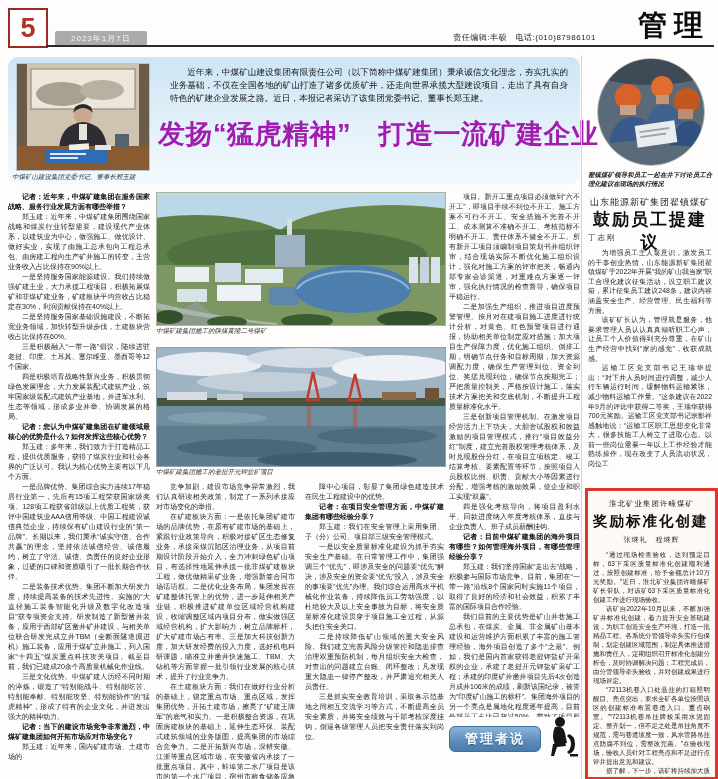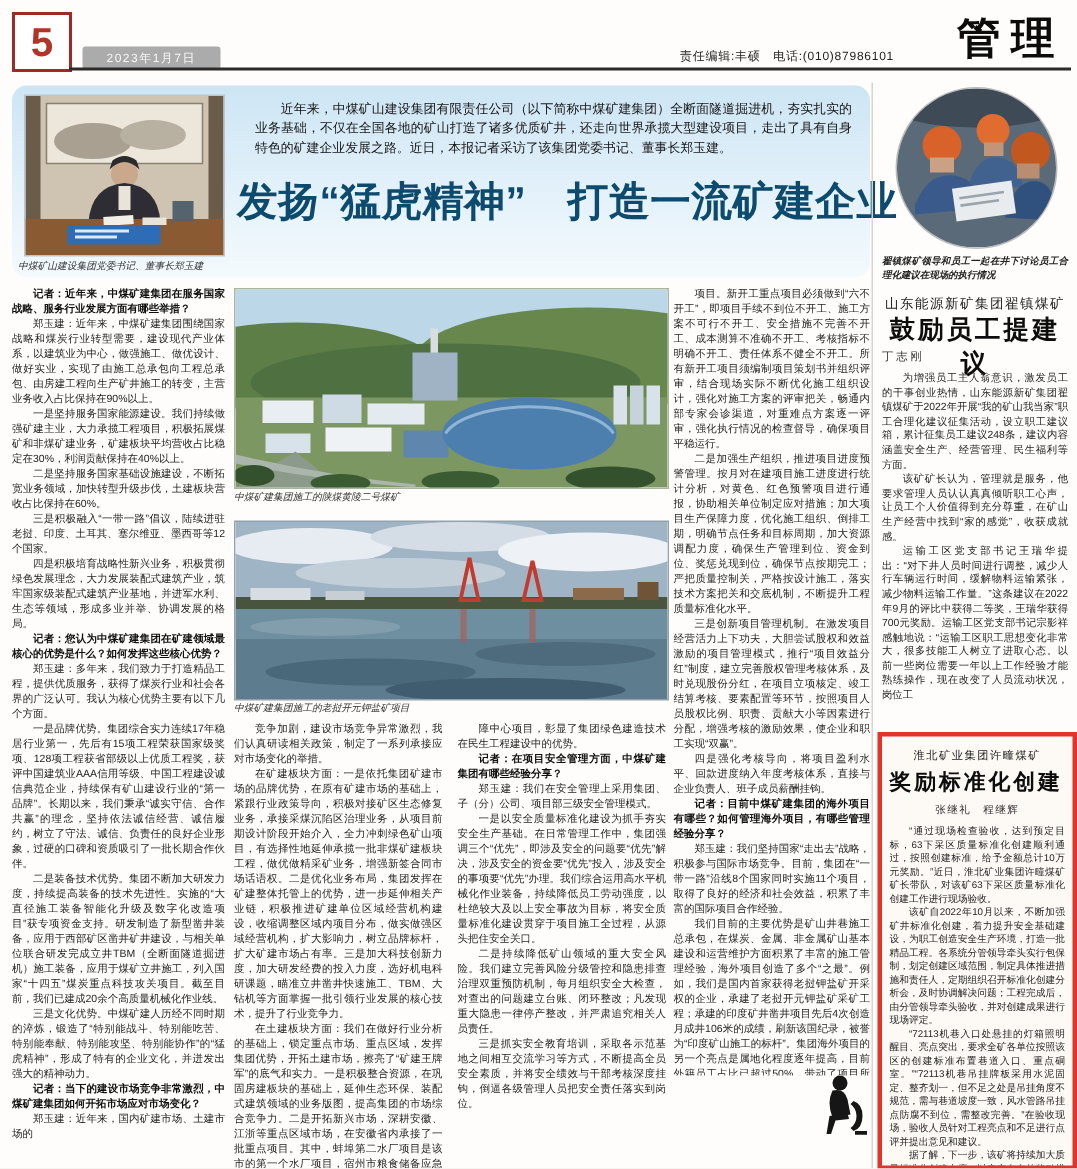--- a/index.html
+++ b/index.html
@@ -17,21 +17,21 @@
   .hrule{position:absolute;left:46px;top:45px;width:668px;height:2px;background:#2b2b2b;}
   
   .leadband{position:absolute;left:8px;top:57px;width:572px;height:128px;border-radius:10px;
     background:linear-gradient(180deg,#cde5f4 0%,#e3f1fa 55%,#f4fafd 100%);}
   .leadphoto{position:absolute;left:16px;top:63px;width:132px;height:106px;border:1px solid #b9c6cf;}
   .leadcap{position:absolute;left:12px;top:173px;width:150px;font-family:"Liberation Serif",serif;
     font-style:italic;font-size:6.5px;color:#333;}
   .intro{position:absolute;left:170px;top:66px;width:398px;font-family:"Liberation Serif",serif;
     font-size:8.6px;line-height:13px;color:#151515;text-align:justify;text-indent:2em;}
   .headline{position:absolute;left:158px;top:116px;width:416px;text-align:center;font-size:27px;
-    font-weight:bold;color:#0c4a6e;letter-spacing:0.5px;white-space:nowrap;}
+    font-weight:bold;color:#a21caf;letter-spacing:0.5px;white-space:nowrap;}
   .byline{position:absolute;left:158px;top:160px;width:416px;text-align:center;font-size:8px;color:#222;letter-spacing:2px;}
   
   .coltext{position:absolute;overflow:hidden;font-size:7px;line-height:10px;color:#242424;}
   .coltext p{margin:0;text-indent:2em;text-align:justify;}
   .coltext p.q{font-weight:bold;color:#101010;}
   .c1{left:8px;top:192px;width:142px;height:587px;}
   .c2{left:156px;top:482px;width:139px;height:297px;}
   .c3{left:305px;top:482px;width:139px;height:297px;}
   .c4{left:449px;top:192px;width:131px;height:525px;}
   .photo1{position:absolute;left:156px;top:192px;width:288px;height:132px;border:1px solid #a8b6a0;}
@@ -95,21 +95,21 @@
       <rect x="52" y="80" width="20" height="6" fill="#f2efe8" transform="rotate(-4 62 83)"></rect>
       <rect x="78" y="81" width="16" height="5" fill="#e8e4da"></rect>
       <rect x="28" y="86" width="62" height="13" fill="#2e6db5"></rect>
       <rect x="33" y="89" width="36" height="2" fill="#dce9f7"></rect>
       <rect x="33" y="93" width="28" height="2" fill="#dce9f7"></rect>
       <rect x="98" y="70" width="14" height="14" fill="#54636e"></rect>
     </svg>
   </div>
   <div class="leadcap">中煤矿山建设集团党委书记、董事长郑玉建</div>
 
-  <div class="intro">近年来，中煤矿山建设集团有限责任公司（以下简称中煤矿建集团）全断面隧道掘进机，夯实扎实的业务基础，不仅在全国各地的矿山打造了诸多优质矿井，还走向世界承揽大型建设项目，走出了具有自身特色的矿建企业发展之路。近日，本报记者采访了该集团党委书记、董事长郑玉建。</div>
+  <div class="intro">近年来，中煤矿山建设集团有限责任公司（以下简称中煤矿建集团）秉承诚信文化理念，夯实扎实的业务基础，不仅在全国各地的矿山打造了诸多优质矿井，还走向世界承揽大型建设项目，走出了具有自身特色的矿建企业发展之路。近日，本报记者采访了该集团党委书记、董事长郑玉建。</div>
   <div class="headline">发扬“猛虎精神”　打造一流矿建企业</div>
 
   <div class="coltext c1">
     <p class="q">记者：近年来，中煤矿建集团在服务国家战略、服务行业发展方面有哪些举措？</p>
     <p>郑玉建：近年来，中煤矿建集团围绕国家战略和煤炭行业转型需要，建设现代产业体系，以建筑业为中心，做强施工、做优设计、做好实业，实现了由施工总承包向工程总承包、由房建工程向生产矿井施工的转变，主营业务收入占比保持在90%以上。</p>
     <p>一是坚持服务国家能源建设。我们持续做强矿建主业，大力承揽工程项目，积极拓展煤矿和非煤矿建业务，矿建板块平均营收占比稳定在30%，利润贡献保持在40%以上。</p>
     <p>二是坚持服务国家基础设施建设，不断拓宽业务领域，加快转型升级步伐，土建板块营收占比保持在60%。</p>
     <p>三是积极融入“一带一路”倡议，陆续进驻老挝、印度、土耳其、塞尔维亚、墨西哥等12个国家。</p>
     <p>四是积极培育战略性新兴业务，积极贯彻绿色发展理念，大力发展装配式建筑产业，筑牢国家级装配式建筑产业基地，并进军水利、生态等领域，形成多业并举、协调发展的格局。</p>
     <p class="q">记者：您认为中煤矿建集团在矿建领域最核心的优势是什么？如何发挥这些核心优势？</p>
@@ -196,20 +196,21 @@
     <p>项目。新开工重点项目必须做到“六不开工”，即项目手续不到位不开工、施工方案不可行不开工、安全措施不完善不开工、成本测算不准确不开工、考核指标不明确不开工、责任体系不健全不开工。所有新开工项目须编制项目策划书并组织评审，结合现场实际不断优化施工组织设计，强化对施工方案的评审把关，畅通内部专家会诊渠道，对重难点方案逐一评审，强化执行情况的检查督导，确保项目平稳运行。</p>
     <p>二是加强生产组织，推进项目进度预警管理。按月对在建项目施工进度进行统计分析，对黄色、红色预警项目进行通报，协助相关单位制定应对措施；加大项目生产保障力度，优化施工组织、倒排工期，明确节点任务和目标周期，加大资源调配力度，确保生产管理到位、资金到位、奖惩兑现到位，确保节点按期完工；严把质量控制关，严格按设计施工，落实技术方案把关和交底机制，不断提升工程质量标准化水平。</p>
     <p>三是创新项目管理机制。在激发项目经营活力上下功夫，大胆尝试股权和效益激励的项目管理模式，推行“项目效益分红”制度，建立完善股权管理考核体系，及时兑现股份分红，在项目立项核定、竣工结算考核、要素配置等环节，按照项目人员股权比例、职责、贡献大小等因素进行分配，增强考核的激励效果，使企业和职工实现“双赢”。</p>
     <p>四是强化考核导向，将项目盈利水平、回款进度纳入年度考核体系，直接与企业负责人、班子成员薪酬挂钩。</p>
     <p class="q">记者：目前中煤矿建集团的海外项目有哪些？如何管理海外项目，有哪些管理经验分享？</p>
     <p>郑玉建：我们坚持国家“走出去”战略，积极参与国际市场竞争。目前，集团在“一带一路”沿线8个国家同时实施11个项目，取得了良好的经济和社会效益，积累了丰富的国际项目合作经验。</p>
     <p>我们目前的主要优势是矿山井巷施工总承包，在煤炭、金属、非金属矿山基本建设和运营维护方面积累了丰富的施工管理经验，海外项目创造了多个“之最”。例如，我们是国内首家获得老挝钾盐矿开采权的企业，承建了老挝开元钾盐矿采矿工程；承建的印度矿井凿井项目先后4次创造月成井106米的成绩，刷新该国纪录，被誉为“印度矿山施工的标杆”。集团海外项目的另一个亮点是属地化程度逐年提高，目前外籍员工占比已超过50%，带动了项目所在国家和地区的就业。</p>
 
   </div>
 
+  <div class="badge">管理者说</div>
   <div class="silhouette">
     <svg width="34" height="42" viewBox="0 0 34 42">
       <circle cx="15" cy="6" r="5" fill="#161616"></circle>
       <path d="M10 11 q8 -2 10 6 l2 10 l-12 2 q-4 -10 0 -18 z" fill="#161616"></path>
       <path d="M20 26 l-12 2 l-2 12 l3 0 l3 -9 l9 -1 z" fill="#161616"></path>
       <path d="M24 18 q6 2 6 10 q0 8 -6 10 l-2 -2 q4 -3 4 -8 q0 -5 -4 -8 z" fill="#161616"></path>
       <rect x="25" y="38" width="8" height="2.5" fill="#161616"></rect>
     </svg>
   </div>
 

